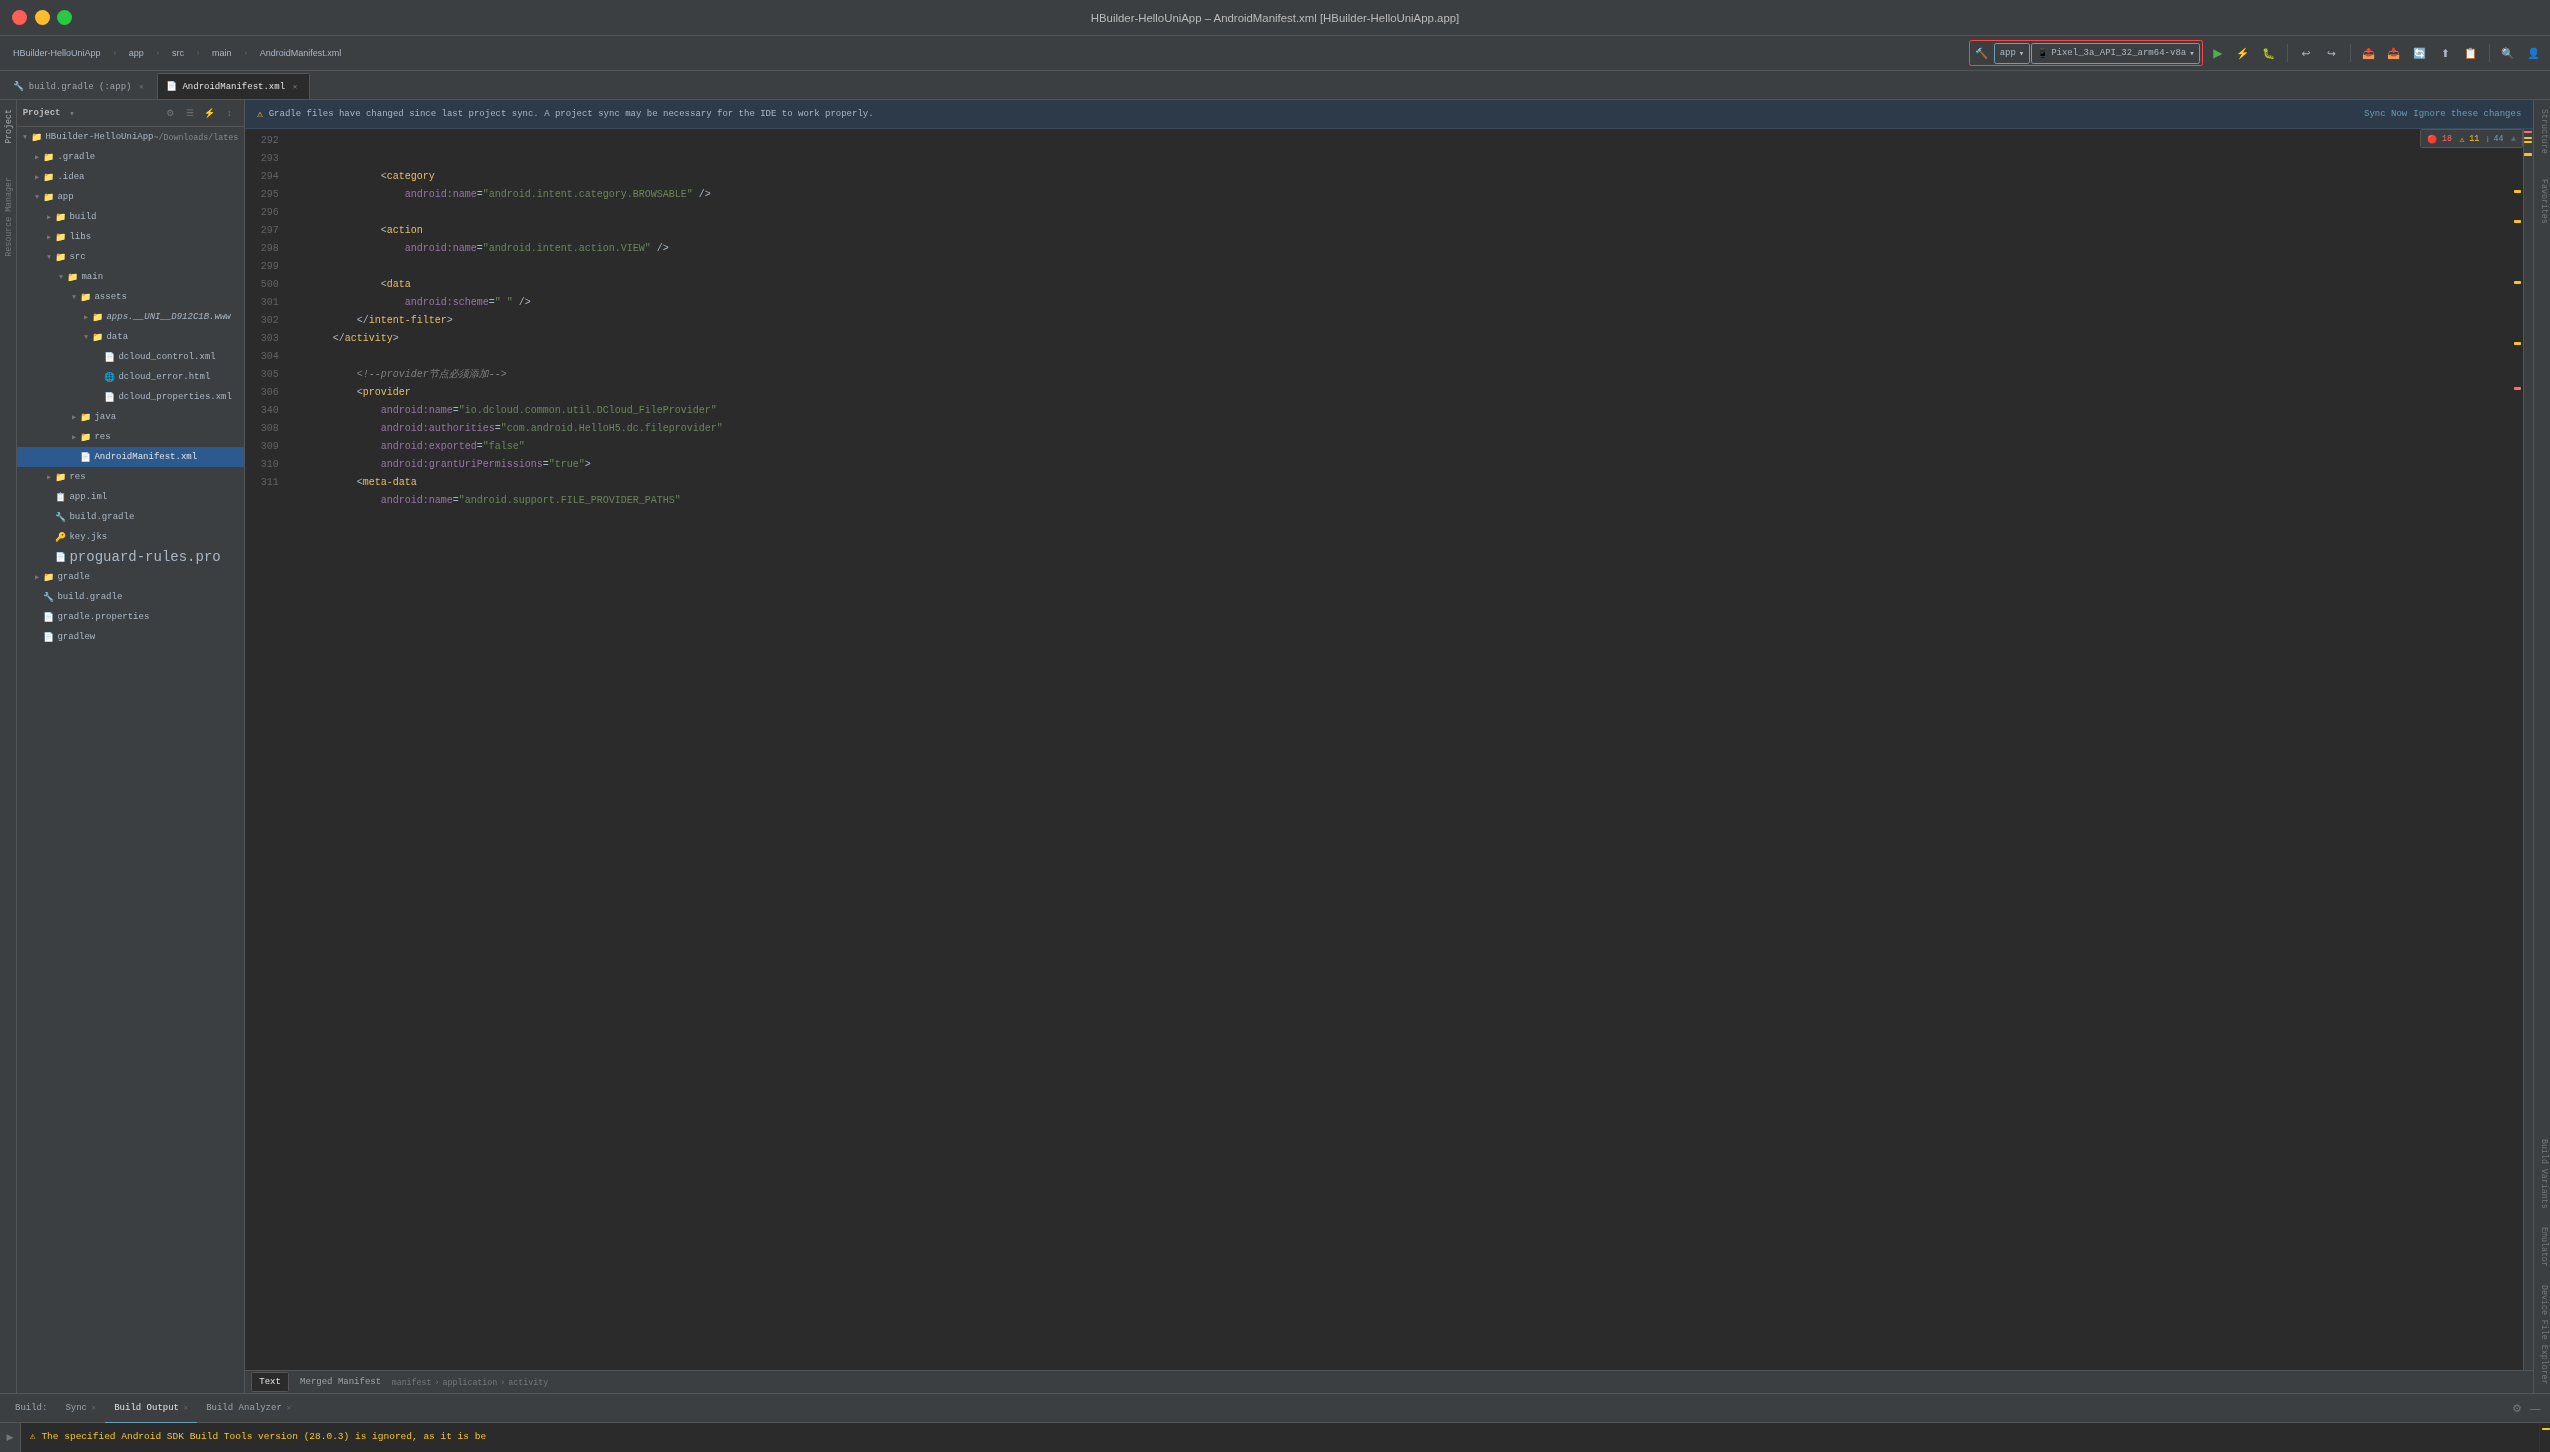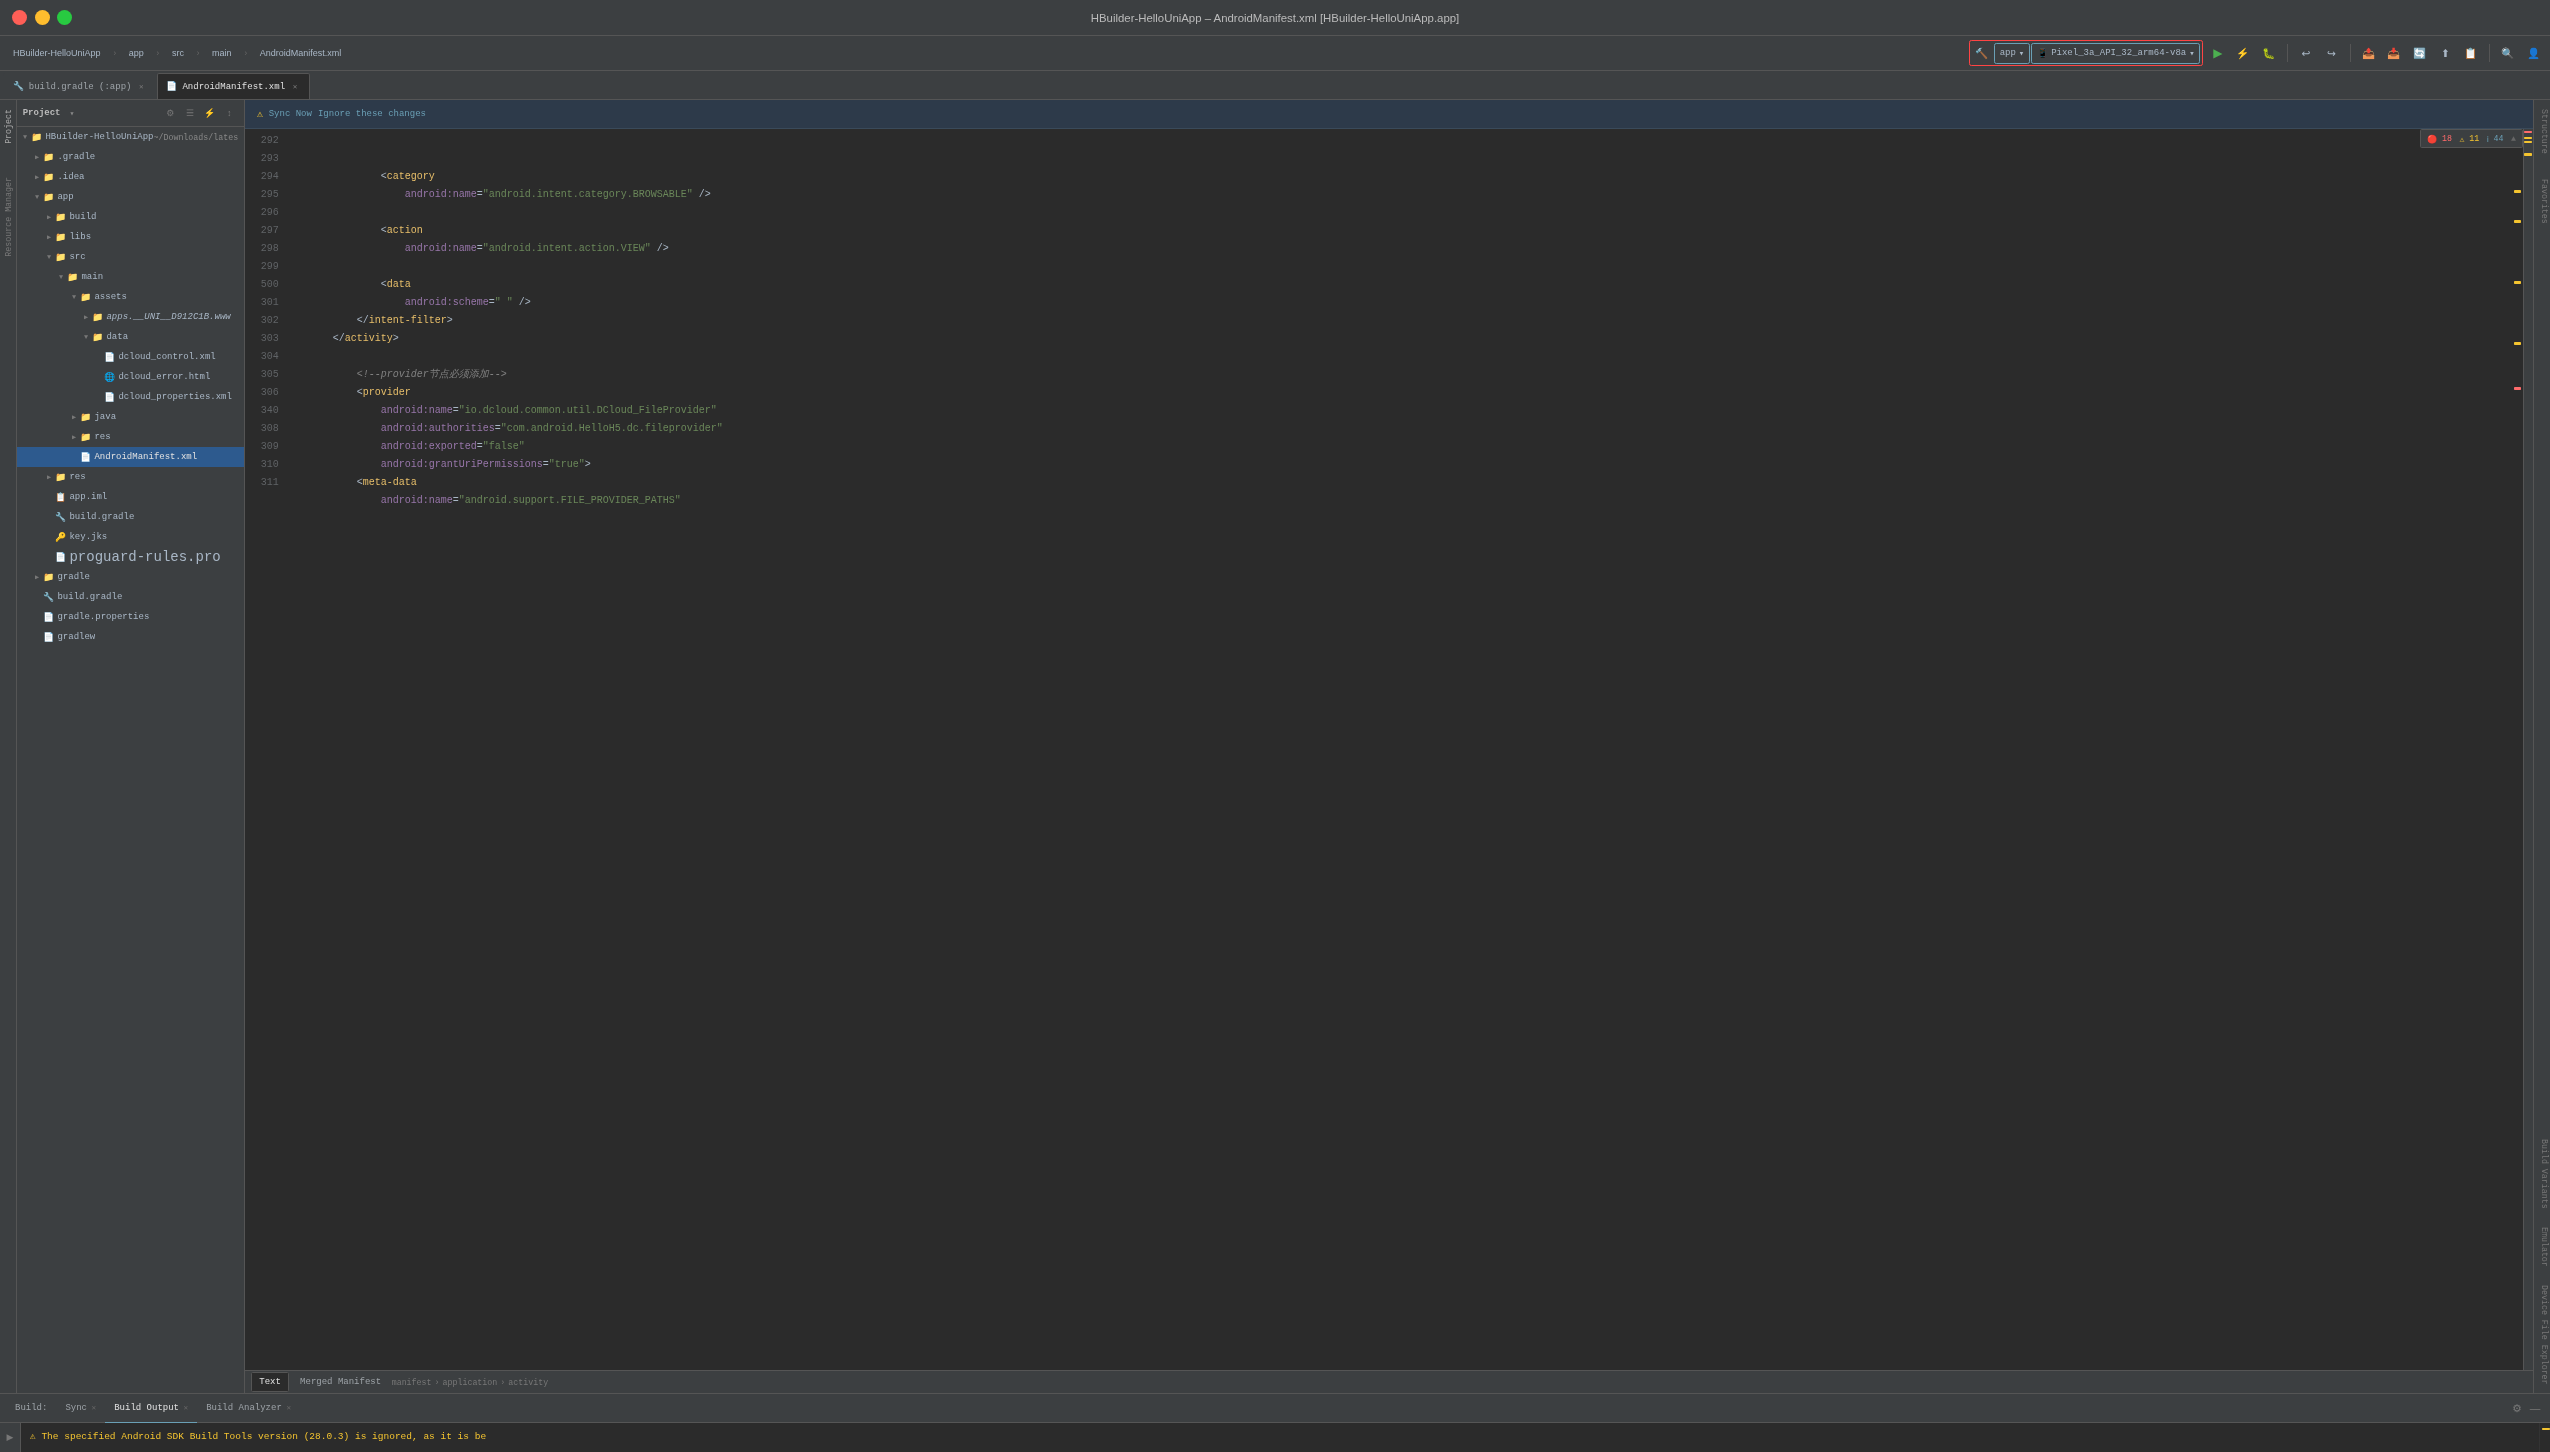--- a/index.html
+++ b/index.html
@@ -633,20 +633,21 @@
           <span class="tree-icon" style="font-size: 9px; width: 13.7px; display: inline-block; text-align: center;">📄</span>
           <span class="tree-label" style="font-size: 9px;">gradlew</span>
         </div>
       </div>
   </div>
 
   <div class="editor-area">
 
     <div class="notification-bar">
       <span style="color:#f4c430; font-size:10px;">⚠</span>
+      <span class="notification-text">Gradle files have changed since last project sync. A project sync may be necessary for the IDE to work properly.</span>
       <a class="sync-now-btn">Sync Now</a>
       <a class="ignore-btn">Ignore these changes</a>
     </div>
 
     <div class="code-editor" style="flex:1;">
       <div class="line-numbers">
         <div>292</div>
         <div>293</div>
         <div>294</div>
         <div>295</div>

